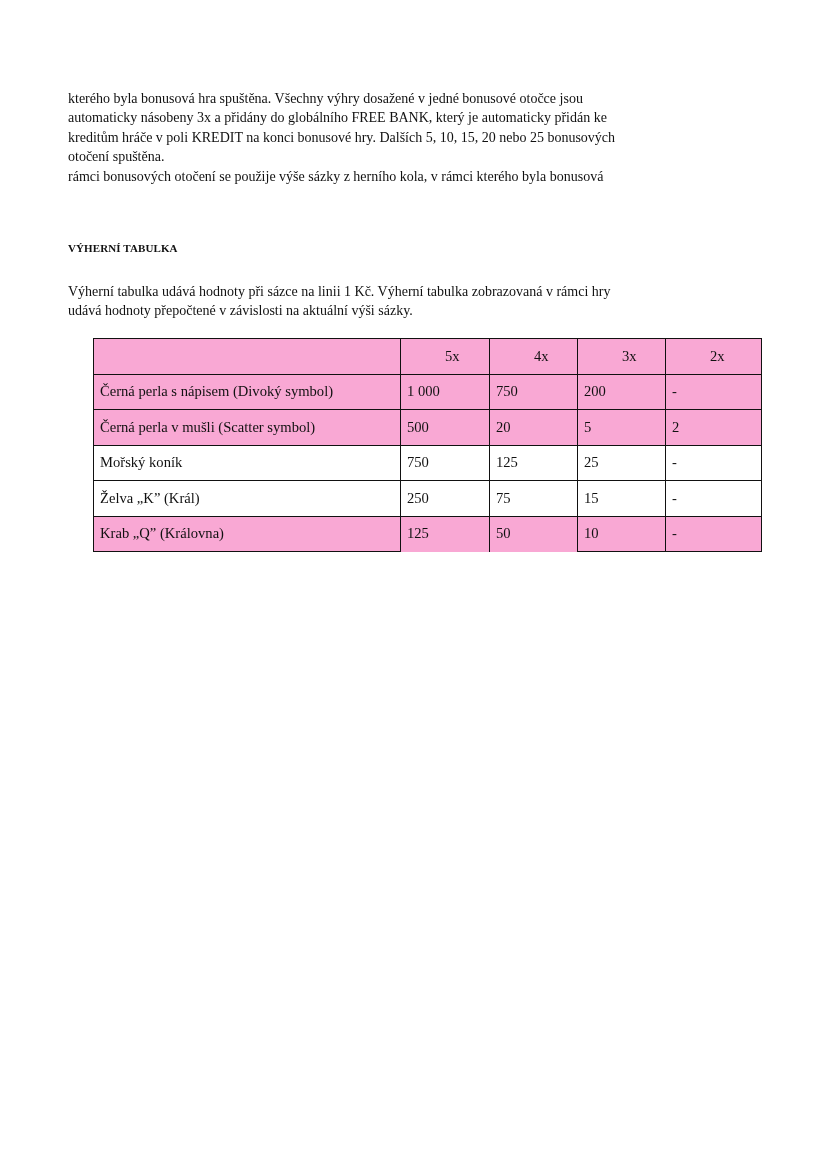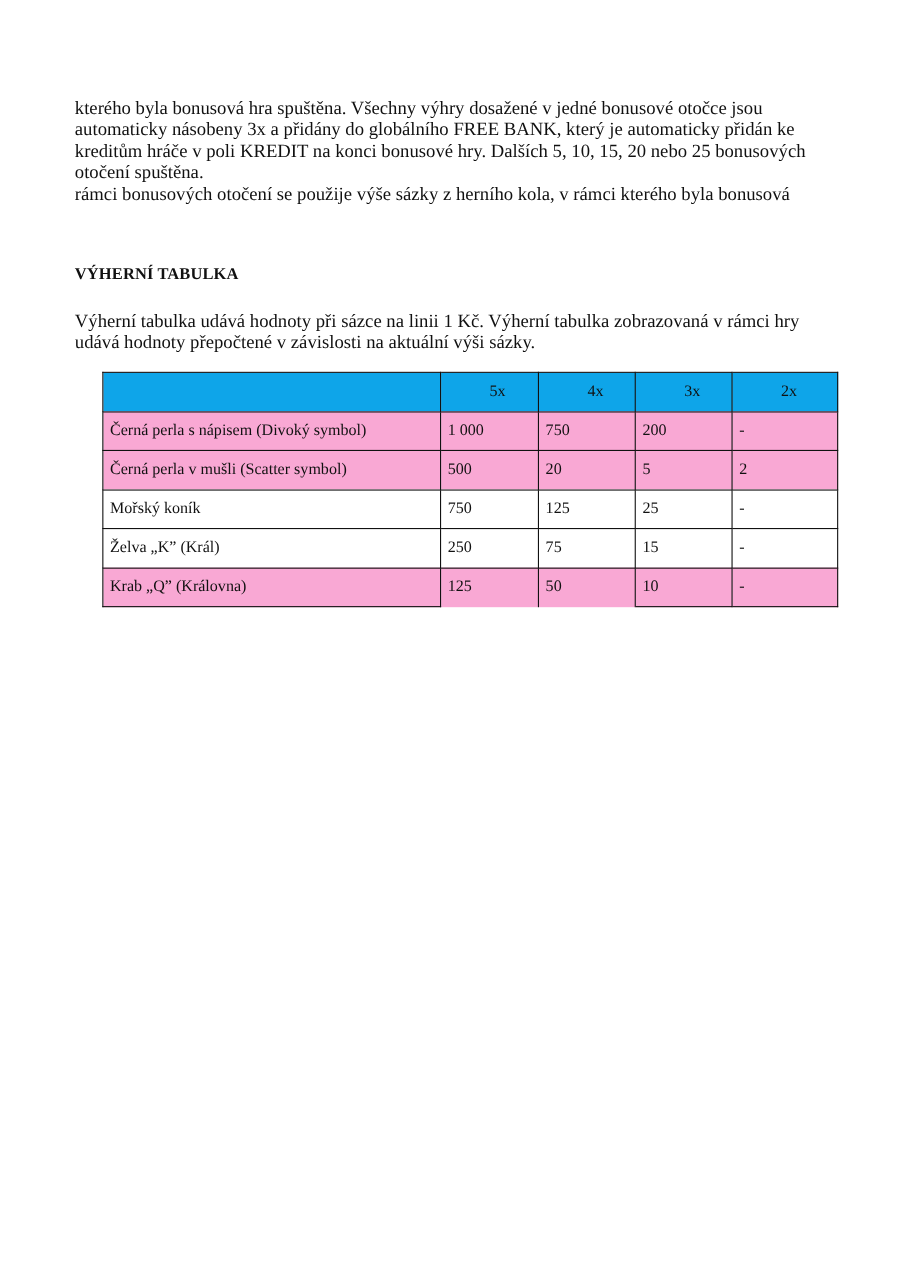--- a/index.html
+++ b/index.html
@@ -3,41 +3,41 @@
 <meta charset="utf-8">
 <style>
   html, body { margin: 0; padding: 0; background: #ffffff; }
   body {
     width: 827px; height: 1169px; position: relative; overflow: hidden;
     font-family: "Liberation Serif", "DejaVu Serif", serif;
     color: #111111;
   }
   .para {
     position: absolute; left: 68px; width: 680px;
-    font-size: 17px; line-height: 19.4px; margin: 0;
+    font-size: 14px; line-height: 19.4px; margin: 0;
   }
   .para .line { display: block; white-space: nowrap; }
   #intro { top: 89px; }
   #heading {
     position: absolute; left: 68px; top: 242px; margin: 0;
-    font-size: 15px; font-weight: bold; letter-spacing: 0.1px;
+    font-size: 11px; font-weight: bold; letter-spacing: 0.1px;
   }
   #desc { top: 282px; }
   table.pay {
     position: absolute; left: 93px; top: 338px;
     border-collapse: collapse; table-layout: fixed;
     font-size: 14.6px;
   }
   table.pay td {
     height: 35.5px; padding: 0 0 0 6px; vertical-align: middle;
     border: 1px solid #111; box-sizing: border-box; white-space: nowrap;
   }
   col.c0 { width: 307px; } col.c1 { width: 89px; } col.c2 { width: 88px; }
   col.c3 { width: 88px; } col.c4 { width: 96px; }
-  tr.hdr td { background: #0ea5e9; padding-left: 44px; }
+  tr.hdr td { background: #f9a8d4; padding-left: 44px; }
   tr.band td { background: #f9a8d4; }
   tr.plain td { background: #ffffff; }
   td.nt { border-top-color: transparent !important; }
   td.nb { border-bottom-color: transparent !important; }
 </style>
 </head>
 <body>
 
 <div class="para" id="intro">
   <span class="line">kterého byla bonusová hra spuštěna.  Všechny výhry  dosažené  v  jedné  bonusové otočce jsou</span>

